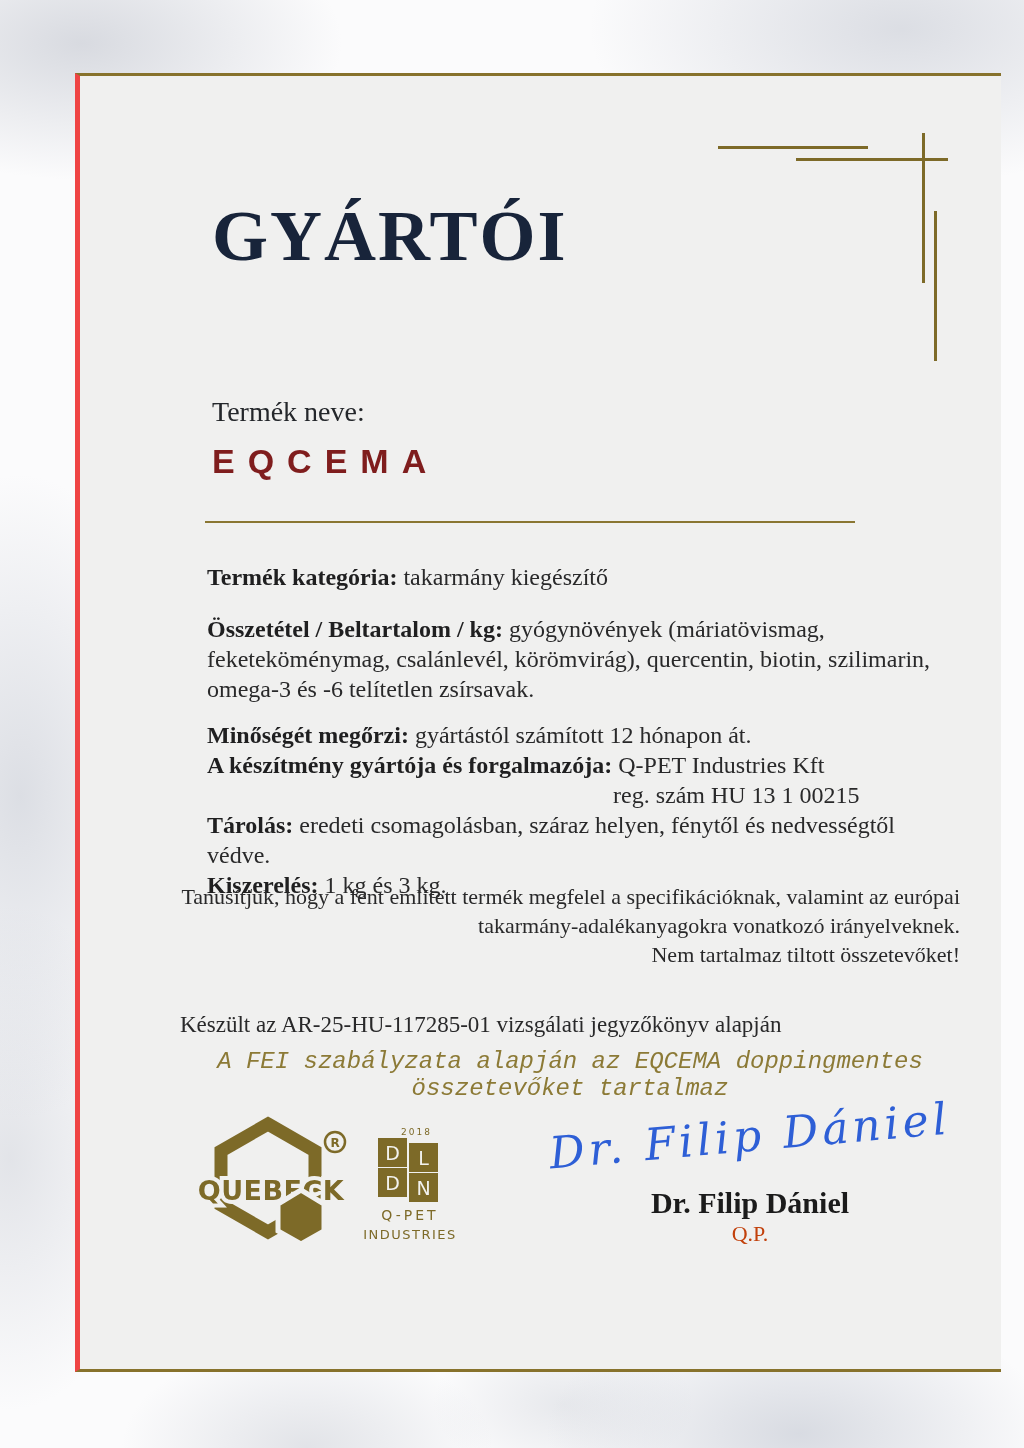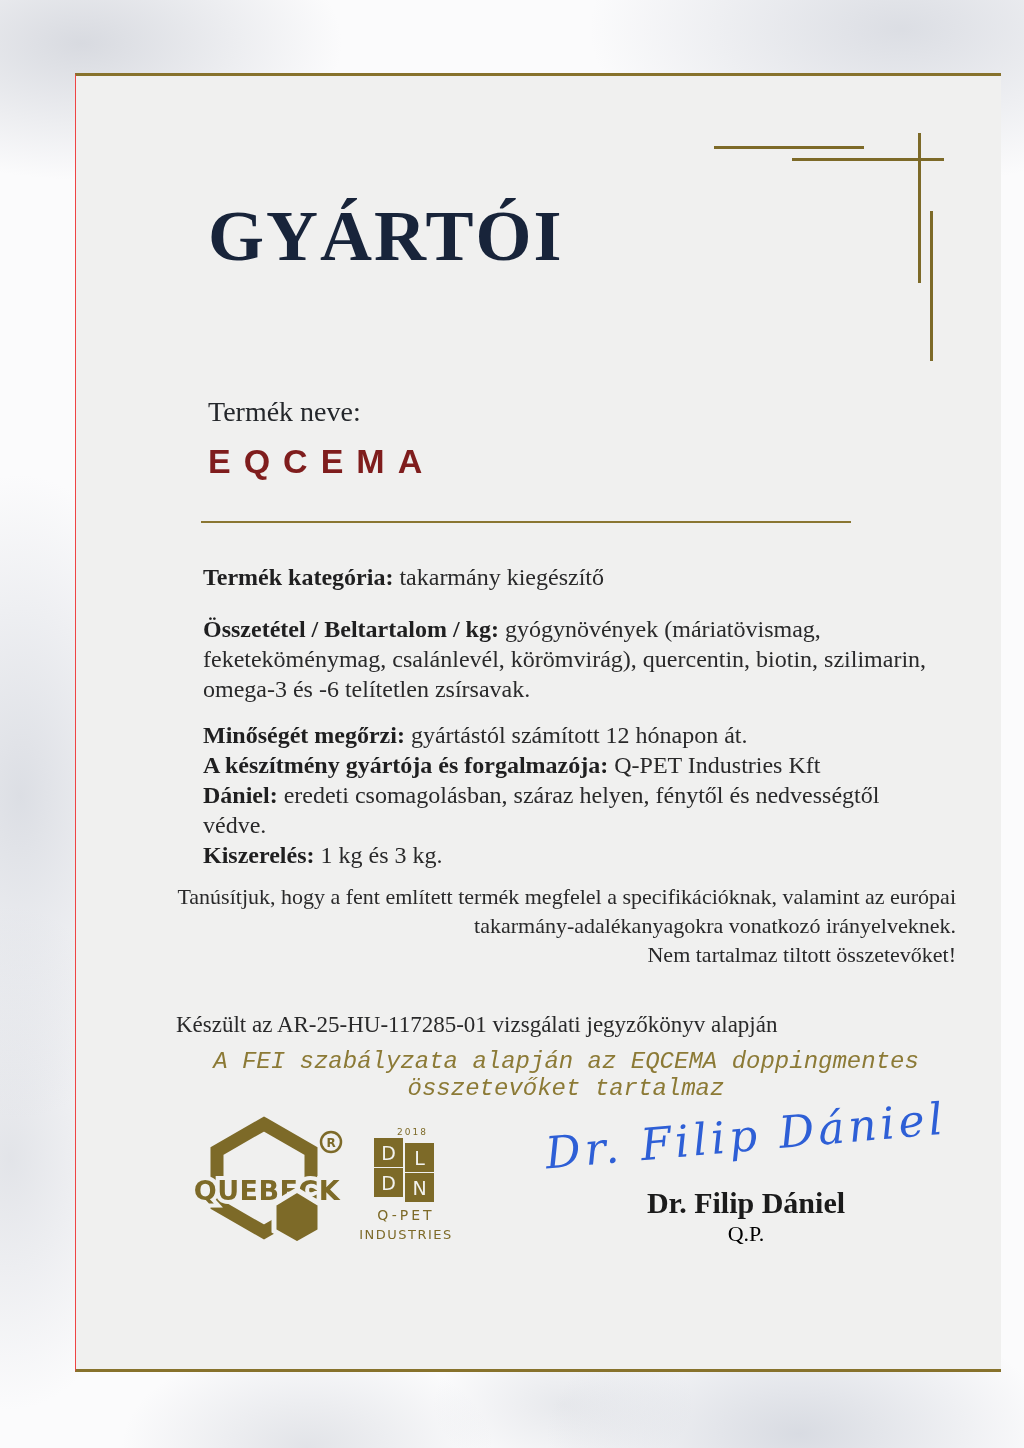--- a/index.html
+++ b/index.html
@@ -12,21 +12,21 @@
       radial-gradient(ellipse 260px 520px at 2% 55%, rgba(173,179,192,.40), transparent 62%),
       radial-gradient(ellipse 240px 420px at 1% 80%, rgba(180,185,196,.35), transparent 60%),
       radial-gradient(ellipse 420px 220px at 78% 99%, rgba(168,175,190,.42), transparent 60%),
       radial-gradient(ellipse 300px 170px at 30% 100%, rgba(178,183,194,.35), transparent 62%),
       radial-gradient(ellipse 200px 120px at 55% 97%, rgba(185,190,200,.30), transparent 65%);
     font-family:"Liberation Serif", serif;
   }
   .page{
     position:absolute;left:75px;top:73px;width:926px;height:1299px;
     background:#f0f0ef;
-    border-top:3px solid #87722c;border-left:1px solid #ef4444;border-bottom:3px solid #87722c;
+    border-top:3px solid #87722c;border-left:5px solid #ef4444;border-bottom:3px solid #87722c;
     box-sizing:border-box;
   }
   .accent{position:absolute;background:#7d6a28;}
   .accent.h1{left:638px;top:70px;width:150px;height:3px;}
   .accent.h2{left:716px;top:82px;width:152px;height:3px;}
   .accent.v1{left:842px;top:57px;width:3px;height:150px;}
   .accent.v2{left:854px;top:135px;width:3px;height:150px;}
   .title-block{position:absolute;left:132px;top:122px;color:#18243a;}
   .title-main{font-size:72px;font-weight:bold;line-height:76px;letter-spacing:2px;}
   .title-sub{font-size:37px;font-weight:bold;line-height:40px;margin-top:20px;letter-spacing:.5px;}
@@ -50,21 +50,21 @@
   .fei-line{position:absolute;left:45px;top:972px;width:890px;text-align:center;
     font-family:Liberation Mono, monospace;font-style:italic;font-size:24px;color:#8c7a36;}
   .quebeck-logo{position:absolute;left:118px;top:1038px;}
   .dldn-logo{position:absolute;left:268px;top:1050px;}
   .sig-block{position:absolute;left:450px;top:1018px;width:440px;text-align:center;}
   .sig-script{
     font-family:"DejaVu Serif", serif;font-style:italic;font-size:44px;color:#2e5fd6;
     transform:rotate(-5deg);letter-spacing:4px;height:84px;line-height:84px;white-space:nowrap;
   }
   .sig-name{font-size:30px;font-weight:bold;color:#1b1b1b;margin-top:8px;line-height:34px;}
-  .sig-title{font-size:22px;color:#000000;line-height:28px;}
+  .sig-title{font-size:22px;color:#c2410c;line-height:28px;}
   svg text{font-family:"DejaVu Sans", sans-serif;}
 </style>
 </head>
 <body>
 
 <div class="page">
 
   <div class="accent h1"></div>
   <div class="accent h2"></div>
   <div class="accent v1"></div>
@@ -89,22 +89,25 @@
 
   <div class="bodytext p3">
     <div class="row">
       <b>Minőségét megőrzi:</b>
       <span>gyártástól számított 12 hónapon át.</span>
     </div>
     <div class="row">
       <b>A készítmény gyártója és forgalmazója:</b>
       <span>Q-PET Industries Kft</span>
     </div>
+    <div class="row indent">
+      <b></b><span>reg. szám HU 13 1 00215</span>
+    </div>
     <div class="row">
-      <b>Dániel:</b>
+      <b>Tárolás:</b>
       <span>eredeti csomagolásban, száraz helyen, fénytől és nedvességtől védve.</span>
     </div>
     <div class="row">
       <b>Kiszerelés:</b>
       <span>1 kg és 3 kg.</span>
     </div>
   </div>
 
   <div class="statement">
     <div>Tanúsítjuk, hogy a fent említett termék megfelel a specifikációknak, valamint az európai takarmány-adalékanyagokra vonatkozó irányelveknek.</div>

